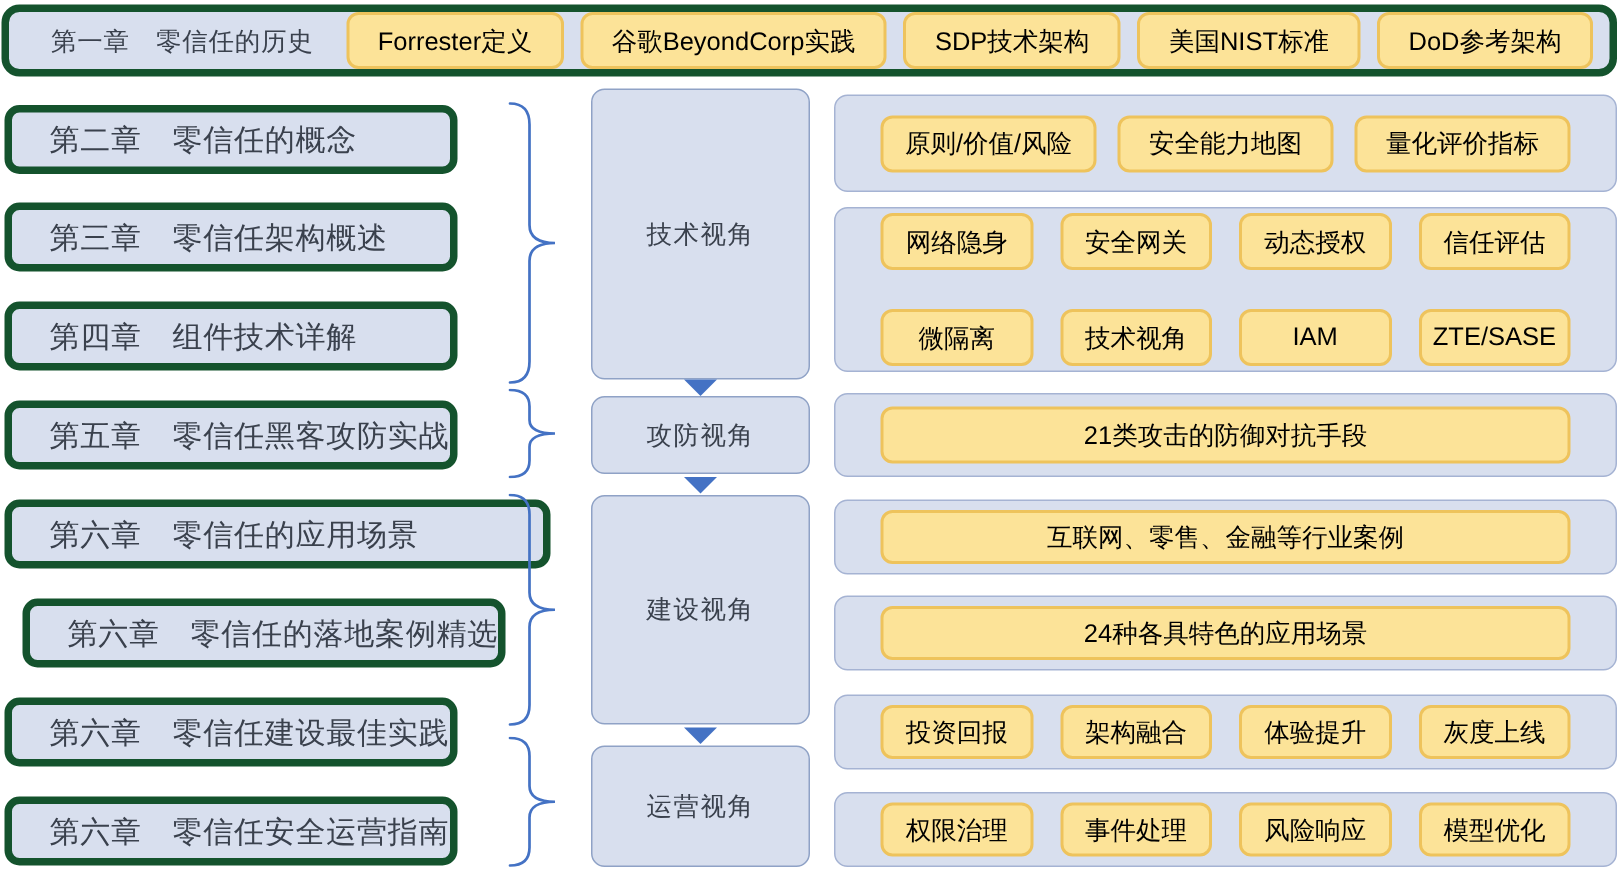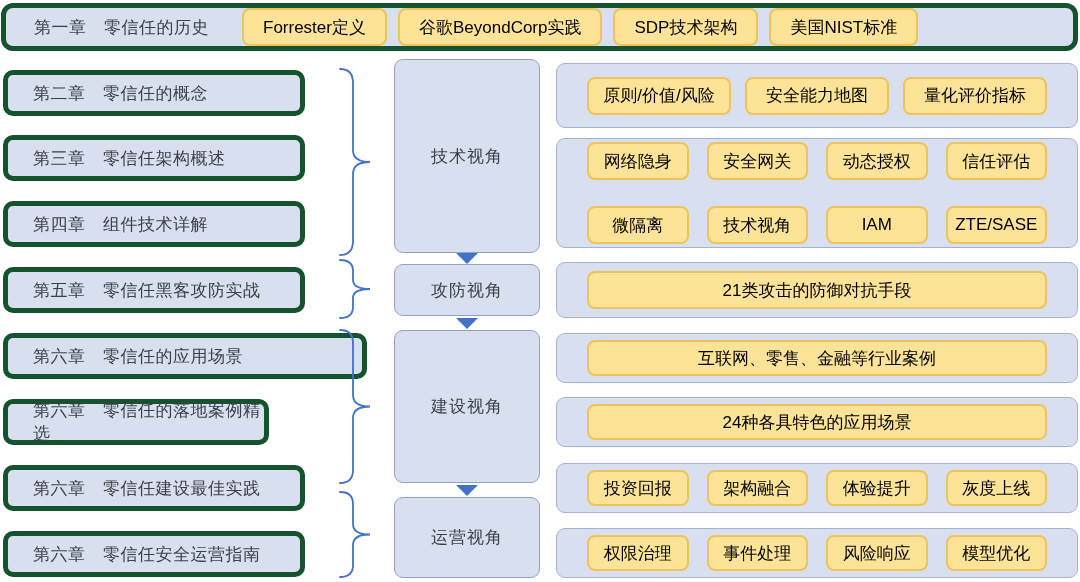--- a/index.html
+++ b/index.html
@@ -6,21 +6,21 @@
   .canvas{
     position:relative;width:1080px;height:582px;background:#ffffff;overflow:hidden;
     font-family:"Liberation Sans","DejaVu Sans",sans-serif;color:#3A414D;
   }
   .bluebox{
     position:absolute;background:#D8DFEE;border:5px solid #14532d;border-radius:10px;
     box-sizing:border-box;
   }
   .chapter{
     display:flex;align-items:center;padding-left:25px;
-    font-size:17px;letter-spacing:.5px;color:#3A414D;
+    font-size:20px;letter-spacing:.5px;color:#3A414D;
   }
   .top-row{
     left:1px;top:3px;width:1077px;height:48px;
     display:flex;align-items:center;border-radius:12px;
   }
   .top-row .chapter-title{padding-left:28px;width:208px;font-size:17px;letter-spacing:.5px;}
   .tag{
     background:#FCE398;border:2px solid #EEC35C;border-radius:8px;
     display:flex;align-items:center;justify-content:center;
     font-size:17px;color:#000000;box-sizing:border-box;white-space:nowrap;
@@ -51,28 +51,29 @@
 <body>
 
 <div class="canvas">
 
   <div class="bluebox top-row">
     <div class="chapter-title">第一章　零信任的历史</div>
     <div class="tag">Forrester定义</div>
     <div class="tag">谷歌BeyondCorp实践</div>
     <div class="tag">SDP技术架构</div>
     <div class="tag">美国NIST标准</div>
+    <div class="tag">DoD参考架构</div>
   </div>
 
   <div class="bluebox chapter" style="left:3px;top:70px;width:302px;height:46px;">第二章　零信任的概念</div>
   <div class="bluebox chapter" style="left:3px;top:135px;width:302px;height:46px;">第三章　零信任架构概述</div>
   <div class="bluebox chapter" style="left:3px;top:201px;width:302px;height:46px;">第四章　组件技术详解</div>
   <div class="bluebox chapter" style="left:3px;top:267px;width:302px;height:46px;">第五章　零信任黑客攻防实战</div>
   <div class="bluebox chapter" style="left:3px;top:333px;width:364px;height:46px;">第六章　零信任的应用场景</div>
-  <div class="bluebox chapter" style="left:3px;top:399px;width:266px;height:46px;">第六章　零信任的落地案例精选</div>
+  <div class="bluebox chapter" style="left:15px;top:399px;width:322px;height:46px;">第六章　零信任的落地案例精选</div>
   <div class="bluebox chapter" style="left:3px;top:465px;width:302px;height:46px;">第六章　零信任建设最佳实践</div>
   <div class="bluebox chapter" style="left:3px;top:531px;width:302px;height:46px;">第六章　零信任安全运营指南</div>
 
   <svg class="brace" style="top:68px;" width="40" height="188" viewBox="0 0 40 188">
     <path d="M4,1 Q17,1 17,15 L17,82 Q17,94 34,94 Q17,94 17,106 L17,173 Q17,187 4,187"></path>
   </svg>
   <svg class="brace" style="top:259px;" width="40" height="60" viewBox="0 0 40 60">
     <path d="M4,1 Q17,1 17,12 L17,21 Q17,30 34,30 Q17,30 17,39 L17,48 Q17,59 4,59"></path>
   </svg>
   <svg class="brace" style="top:329px;" width="40" height="155" viewBox="0 0 40 155">

